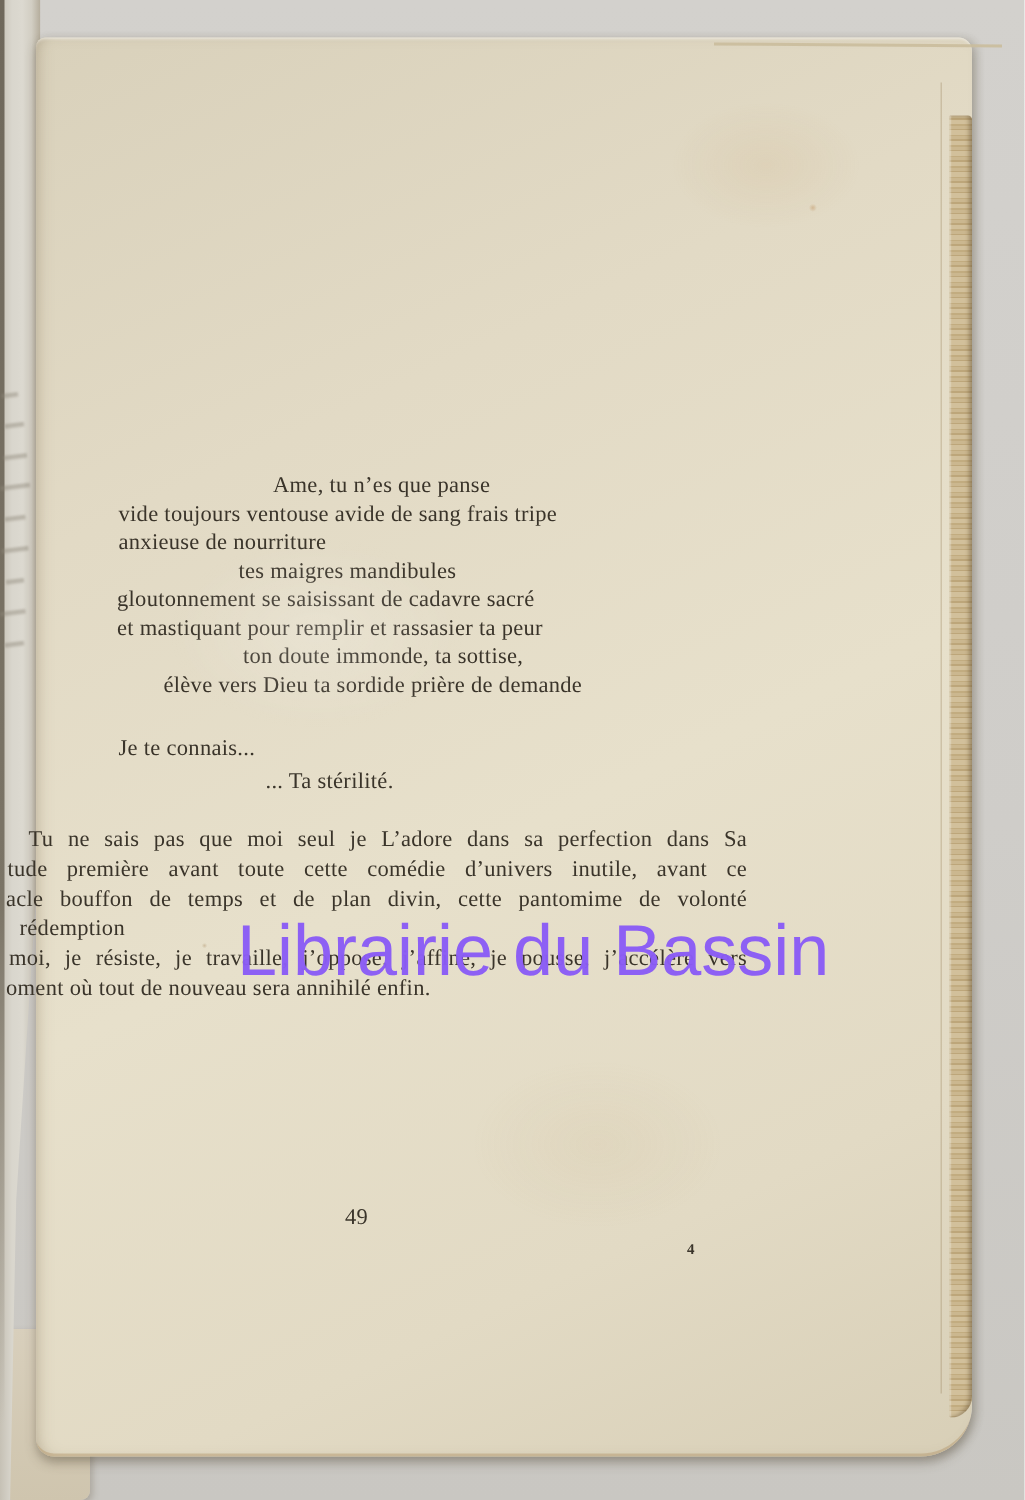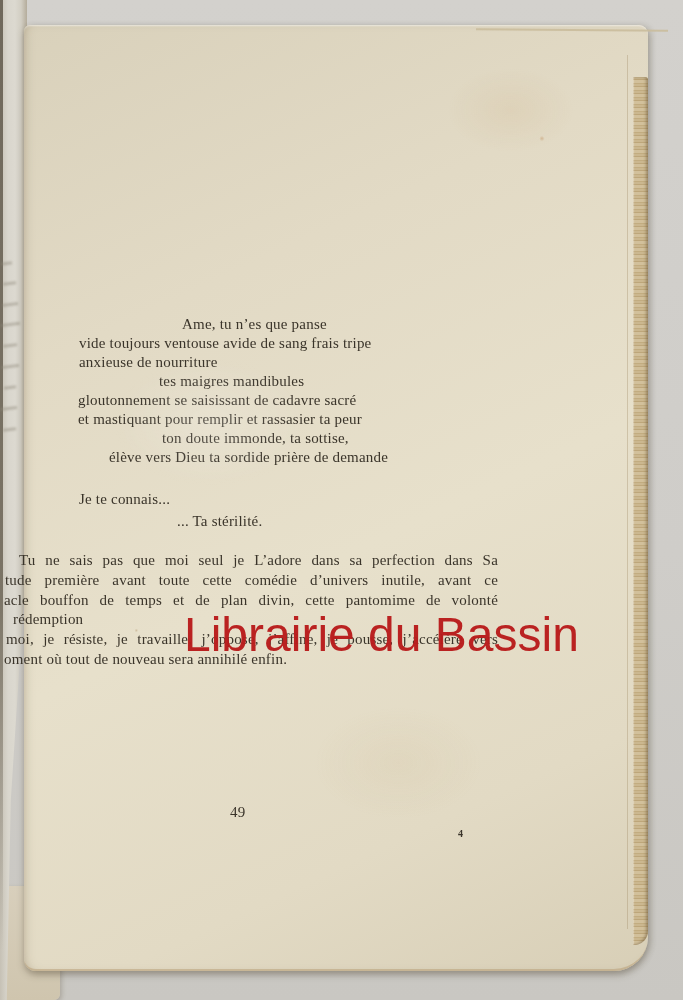--- a/index.html
+++ b/index.html
@@ -76,23 +76,23 @@
   .para .l.just{text-align:justify;text-align-last:justify;}
   .para .l:nth-child(1){margin-left:15px;}
   .para .l:nth-child(2){margin-left:1px;}
   .para .l:nth-child(4){margin-left:9px;}
   .para .l:nth-child(5){margin-left:2px;}
   .pageno{position:absolute;left:206px;top:779px;font-size:15px;}
   .sig{position:absolute;left:434px;top:803px;font-size:10px;font-weight:bold;}
 
   
   .watermark{
-    position:absolute;left:184px;top:611px;z-index:10;
+    position:absolute;left:158px;top:611px;z-index:10;
     font-family:"Liberation Sans","DejaVu Sans",sans-serif;
-    font-size:48px;line-height:1;font-weight:400;color:#b91c1c;opacity:.97;
+    font-size:48px;line-height:1;font-weight:400;color:#8b5cf6;opacity:.97;
     white-space:nowrap;
   }
 </style>
 </head>
 <body>
 
 <div class="scene">
 
   <div class="facing-strip">
     <div class="dark-edge"></div>

